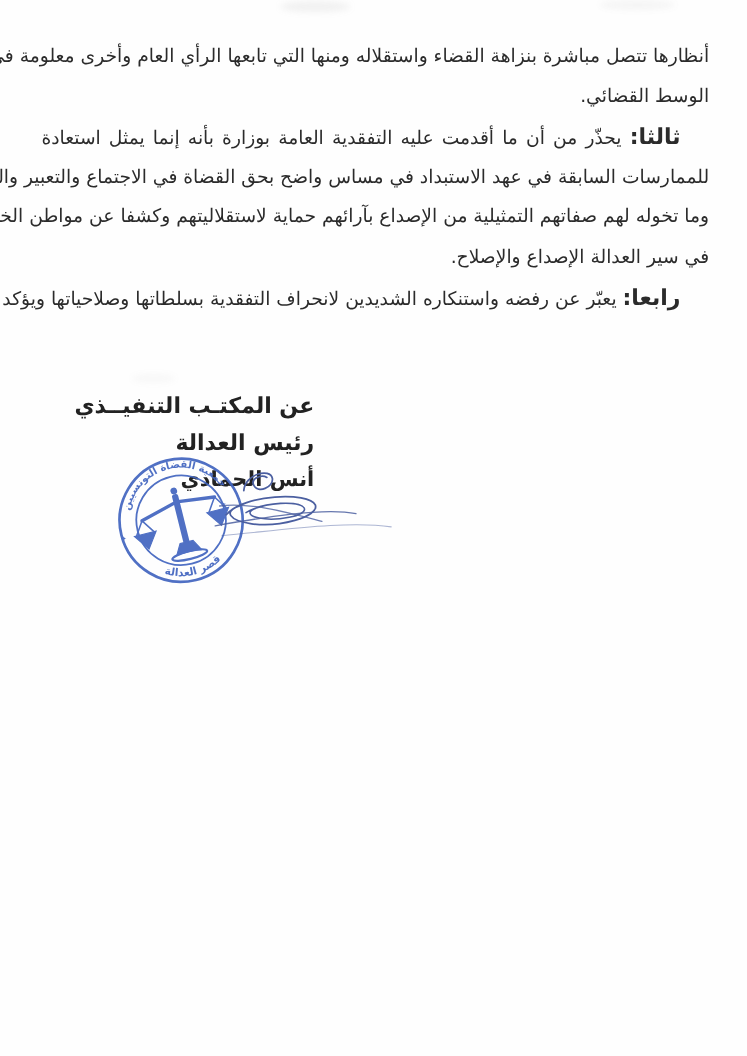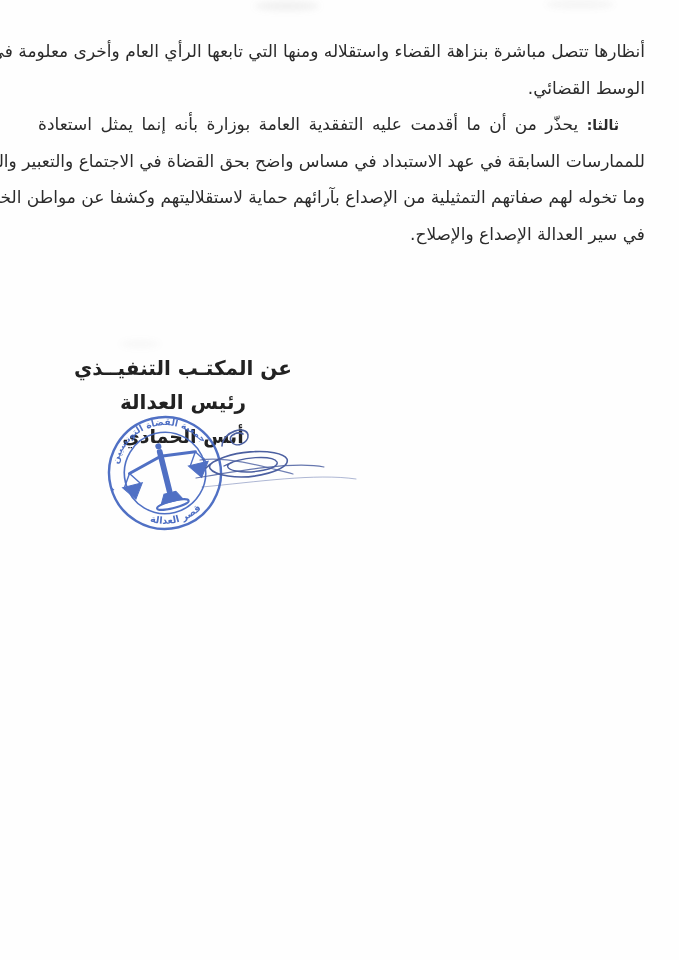--- a/index.html
+++ b/index.html
@@ -13,25 +13,25 @@
     position:absolute; top:33px; right:34px; left:38px;
     font-size:17px; color:#2b2b2b;
   }
   .line {
     height:36.5px; line-height:36.5px;
     text-align:justify; text-align-last:justify;
     white-space:nowrap;
   }
   .line.last { text-align-last:right; }
   .line.indent { padding-right:26px; }
-  .lead { font-weight:bold; font-size:14px; }
+  .lead { font-weight:bold; font-size:20px; }
   
   .sig {
-    position:absolute; top:351px; left:69px; width:228px;
-    text-align:center; font-weight:bold; font-size:20px; line-height:34px;
+    position:absolute; top:351px; left:58px; width:228px;
+    text-align:right; font-weight:bold; font-size:20px; line-height:34px;
     color:#222; z-index:1;
   }
   .sig .name { font-size:19px; }
   
   .stamp {
     position:absolute; left:104px; top:412px; width:122px; height:122px;
     z-index:2; opacity:0.93;
   }
   
   .flourish {
@@ -61,20 +61,21 @@
       <div class="line"><span>أنظارها تتصل مباشرة بنزاهة القضاء واستقلاله ومنها التي تابعها الرأي العام وأخرى معلومة في</span></div>
       <div class="line last"><span>الوسط القضائي.</span></div>
     </div>
     <div class="para">
       <div class="line indent"><span class="lead">ثالثا:</span> <span>يحذّر من أن ما أقدمت عليه التفقدية العامة بوزارة بأنه إنما يمثل استعادة</span></div>
       <div class="line"><span>للممارسات السابقة في عهد الاستبداد في مساس واضح بحق القضاة في الاجتماع والتعبير والتنظّم</span></div>
       <div class="line"><span>وما تخوله لهم صفاتهم التمثيلية من الإصداع بآرائهم حماية لاستقلاليتهم وكشفا عن مواطن الخلل</span></div>
       <div class="line last"><span>في سير العدالة الإصداع والإصلاح.</span></div>
     </div>
     <div class="para">
+      <div class="line indent"><span class="lead">رابعا:</span> <span>يعبّر عن رفضه واستنكاره الشديدين لانحراف التفقدية بسلطاتها وصلاحياتها ويؤكد</span></div>
     </div>
   </div>
 
   <div class="sig">
     <div>عن المكتـب التنفيــذي</div>
     <div>رئيس العدالة</div>
     <div class="name">أنس الحمادي</div>
   </div>
 
   <svg class="stamp" viewBox="0 0 120 120" xmlns="http://www.w3.org/2000/svg">

